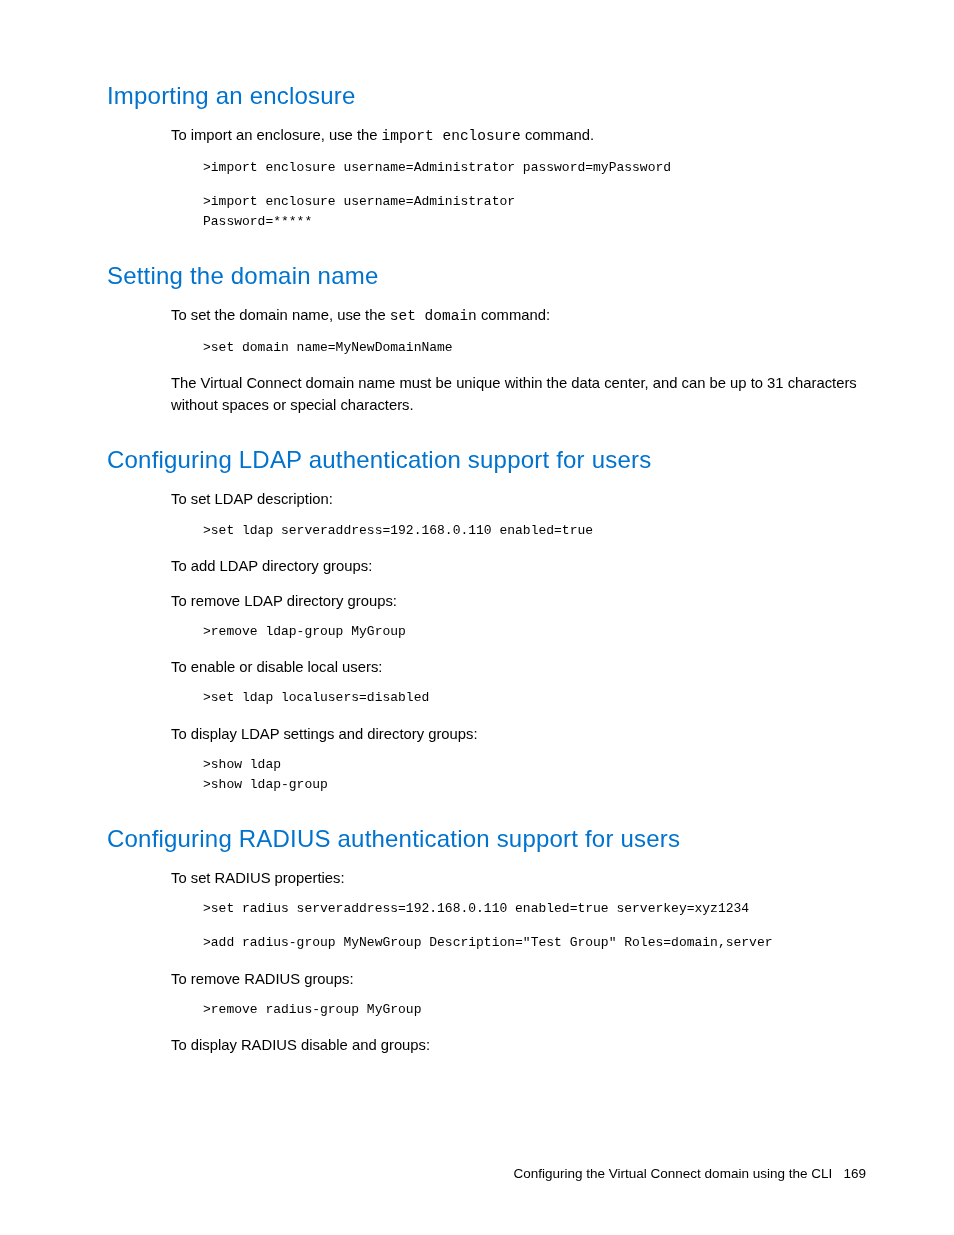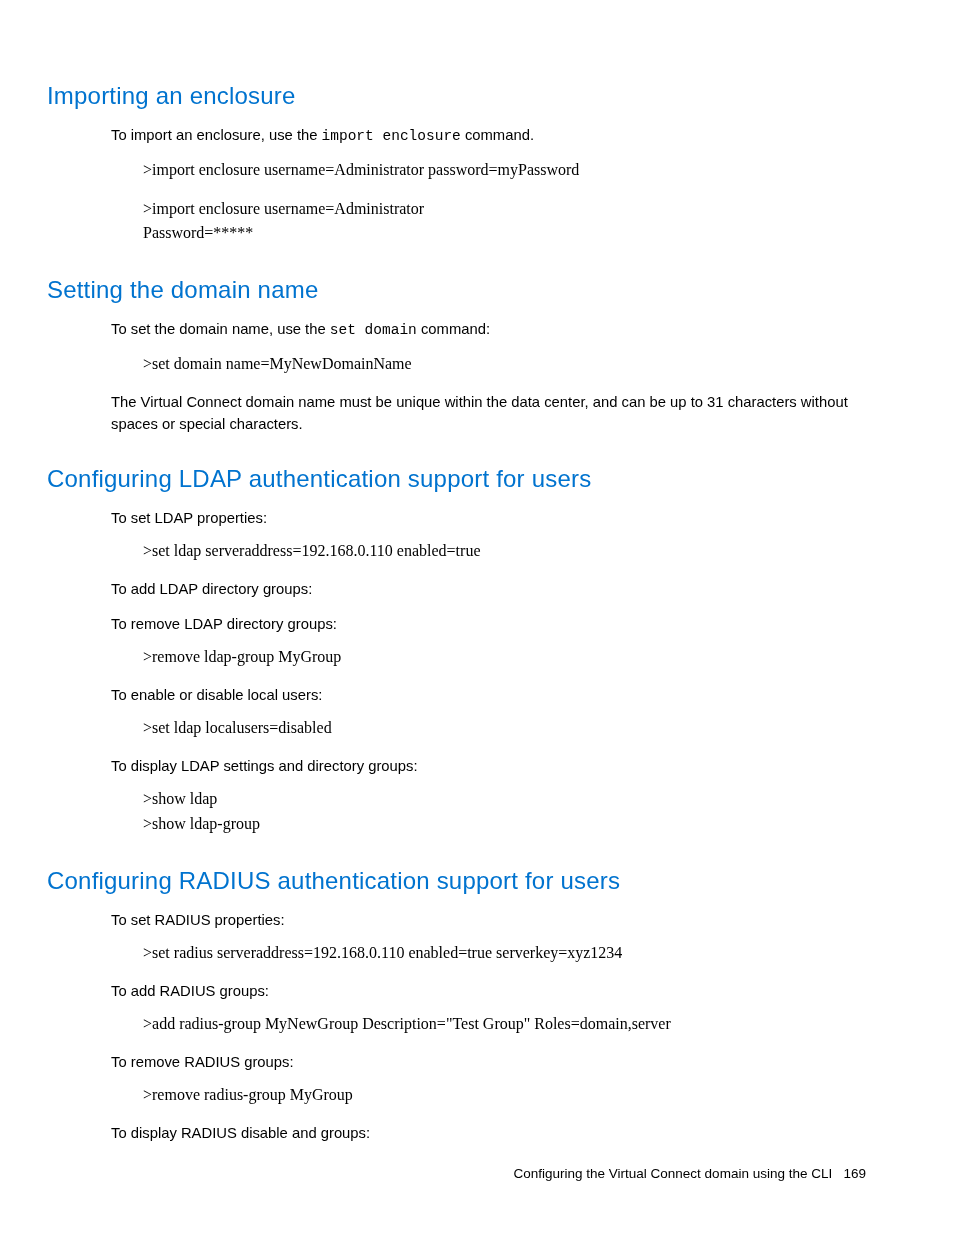--- a/index.html
+++ b/index.html
@@ -8,43 +8,43 @@
     height: 1235px;
     margin: 0;
     padding: 0;
     font-family: Arial, Helvetica, sans-serif;
     background: #fff;
     color: #000;
     position: relative;
     box-sizing: border-box;
   }
   .page {
-    padding: 82px 88px 0 47px;
+    padding: 82px 88px 0 107px;
   }
   .h2 {
     color: #0073cf;
     font-size: 24px;
     font-weight: 300;
     margin: 0 0 14px 0;
     letter-spacing: 0.2px;
   }
   .section { margin-bottom: 30px; }
   .body-indent { padding-left: 64px; }
   .para {
     font-size: 14.8px;
     line-height: 1.5;
     margin: 13px 0 10px 0;
   }
   .code-inline {
     font-family: "Courier New", monospace;
     font-size: 14.5px;
   }
   .code-block {
-    font-family: Liberation Serif, serif;
-    font-size: 16px;
+    font-family: Liberation Mono, monospace;
+    font-size: 13px;
     line-height: 1.55;
     margin: 2px 0 14px 32px;
     white-space: pre;
   }
   .footer {
     position: absolute;
     bottom: 54px;
     right: 88px;
     font-size: 13.5px;
   }
@@ -66,38 +66,37 @@
       <div class="h2">Setting the domain name</div>
       <div class="body-indent">
         <p class="para"><span>To set the domain name, use the </span><span class="code-inline">set domain</span><span> command:</span></p>
         <div class="code-block">&gt;set domain name=MyNewDomainName</div>
         <p class="para">The Virtual Connect domain name must be unique within the data center, and can be up to 31 characters without spaces or special characters.</p>
       </div>
     </div>
     <div class="section">
       <div class="h2">Configuring LDAP authentication support for users</div>
       <div class="body-indent">
-        <p class="para">To set LDAP properties:</p>
+        <p class="para">To set LDAP description:</p>
         <div class="code-block">&gt;set ldap serveraddress=192.168.0.110 enabled=true</div>
         <p class="para">To add LDAP directory groups:</p>
         <p class="para">To remove LDAP directory groups:</p>
         <div class="code-block">&gt;remove ldap-group MyGroup</div>
         <p class="para">To enable or disable local users:</p>
         <div class="code-block">&gt;set ldap localusers=disabled</div>
         <p class="para">To display LDAP settings and directory groups:</p>
         <div class="code-block">&gt;show ldap
 &gt;show ldap-group</div>
       </div>
     </div>
     <div class="section">
       <div class="h2">Configuring RADIUS authentication support for users</div>
       <div class="body-indent">
         <p class="para">To set RADIUS properties:</p>
         <div class="code-block">&gt;set radius serveraddress=192.168.0.110 enabled=true serverkey=xyz1234</div>
-        <p class="para">To add RADIUS groups:</p>
         <div class="code-block">&gt;add radius-group MyNewGroup Description="Test Group" Roles=domain,server</div>
         <p class="para">To remove RADIUS groups:</p>
         <div class="code-block">&gt;remove radius-group MyGroup</div>
         <p class="para">To display RADIUS disable and groups:</p>
       </div>
     </div>
   </div>
 
 <div class="footer">
   <span>Configuring the Virtual Connect domain using the CLI</span>&nbsp;&nbsp;&nbsp;<span>169</span>

